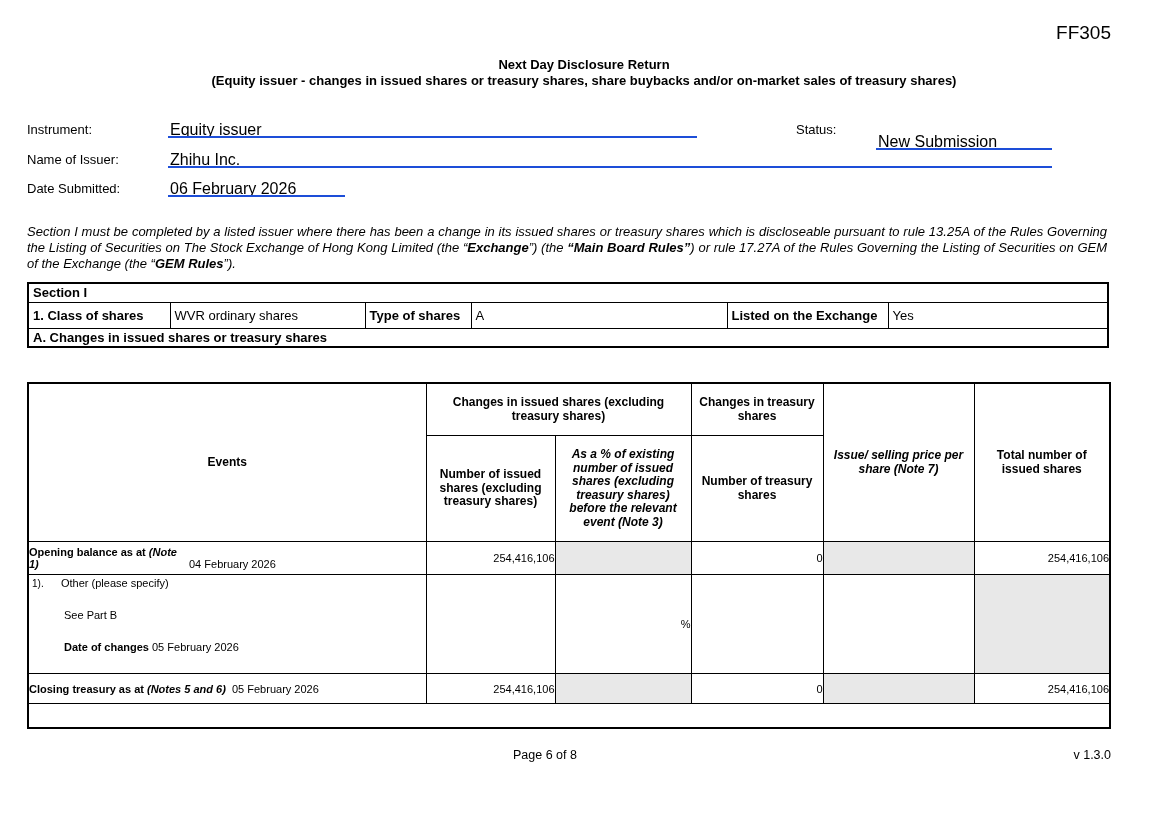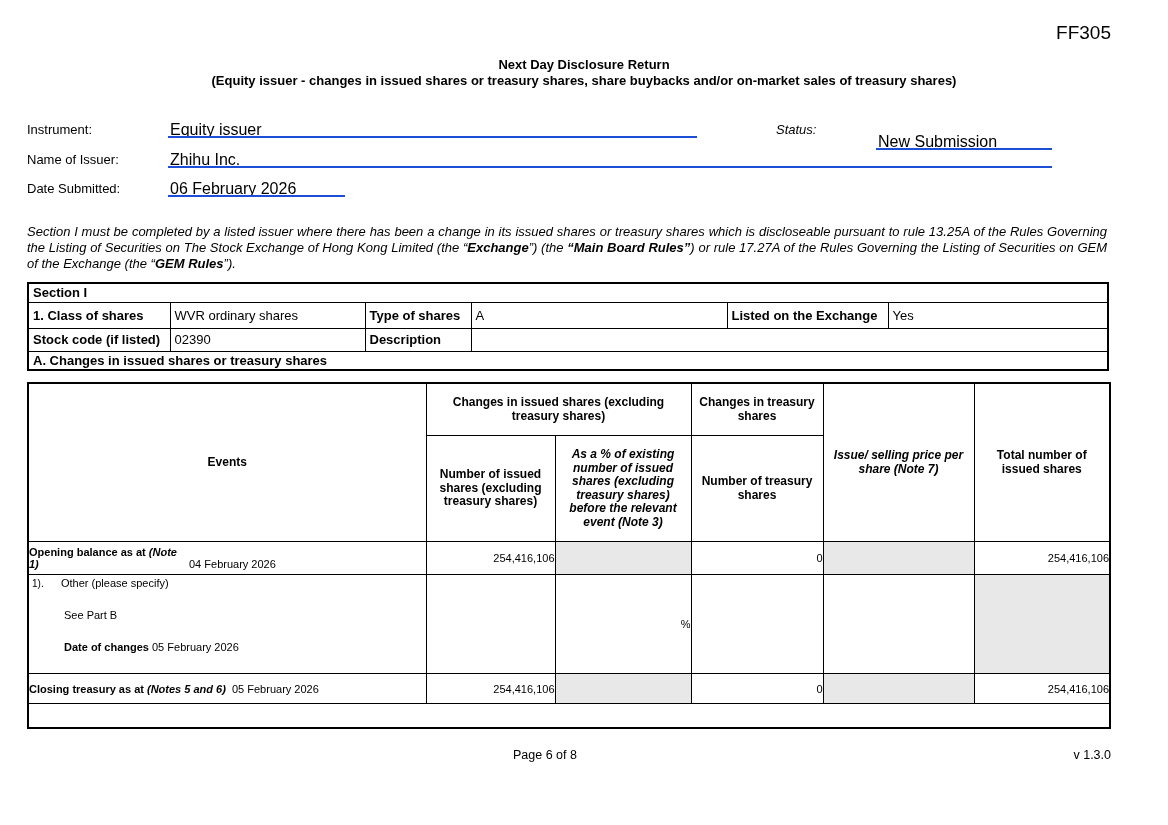--- a/index.html
+++ b/index.html
@@ -60,21 +60,21 @@
 
   <div class="abs form-code">FF305</div>
 
   <div class="abs title-block">
     <div>Next Day Disclosure Return</div>
     <div>(Equity issuer - changes in issued shares or treasury shares, share buybacks and/or on-market sales of treasury shares)</div>
   </div>
 
   <div class="abs flabel" style="left:27px; top:122px;">Instrument:</div>
   <div class="abs fvalue" style="left:168px; top:121px; width:529px;">Equity issuer</div>
-  <div class="abs flabel" style="left:776px; top:122px;font-style:italic;">Status:</div>
+  <div class="abs flabel" style="left:796px; top:122px;">Status:</div>
   <div class="abs fvalue" style="left:876px; top:121px; width:176px;margin-top:12px;">New Submission</div>
 
   <div class="abs flabel" style="left:27px; top:152px;">Name of Issuer:</div>
   <div class="abs fvalue" style="left:168px; top:151px; width:884px;">Zhihu Inc.</div>
 
   <div class="abs flabel" style="left:27px; top:181px;">Date Submitted:</div>
   <div class="abs fvalue" style="left:168px; top:180px; width:177px;">06 February 2026</div>
 
   <div class="abs intro"><span>Section I must be completed by a listed issuer where there has been a change in its issued shares or treasury shares which is discloseable pursuant to rule 13.25A of the Rules Governing the Listing of Securities on The Stock Exchange of Hong Kong Limited (the “</span><span class="b">Exchange</span><span>”) (the </span><span class="b">“Main Board Rules”</span><span>) or rule 17.27A of the Rules Governing the Listing of Securities on GEM of the Exchange (the “</span><span class="b">GEM Rules</span><span>”).</span></div>
 
@@ -91,26 +91,20 @@
         <tr style="height:19px">
       <td colspan="6" class="b">Section I</td>
     </tr>
     <tr style="height:26px">
       <td class="b">1. Class of shares</td>
       <td>WVR ordinary shares</td>
       <td class="b">Type of shares</td>
       <td>A</td>
       <td class="b">Listed on the Exchange</td>
       <td>Yes</td>
-    </tr>
-    <tr style="height:23px">
-      <td class="b">Stock code (if listed)</td>
-      <td>02390</td>
-      <td class="b">Description</td>
-      <td colspan="3"></td>
     </tr>
     <tr style="height:16px">
       <td colspan="6" class="b">A. Changes in issued shares or treasury shares</td>
     </tr>
   </tbody>
     </table>
 
   <table class="abs t2">
     <colgroup>
       <col style="width:398px">

